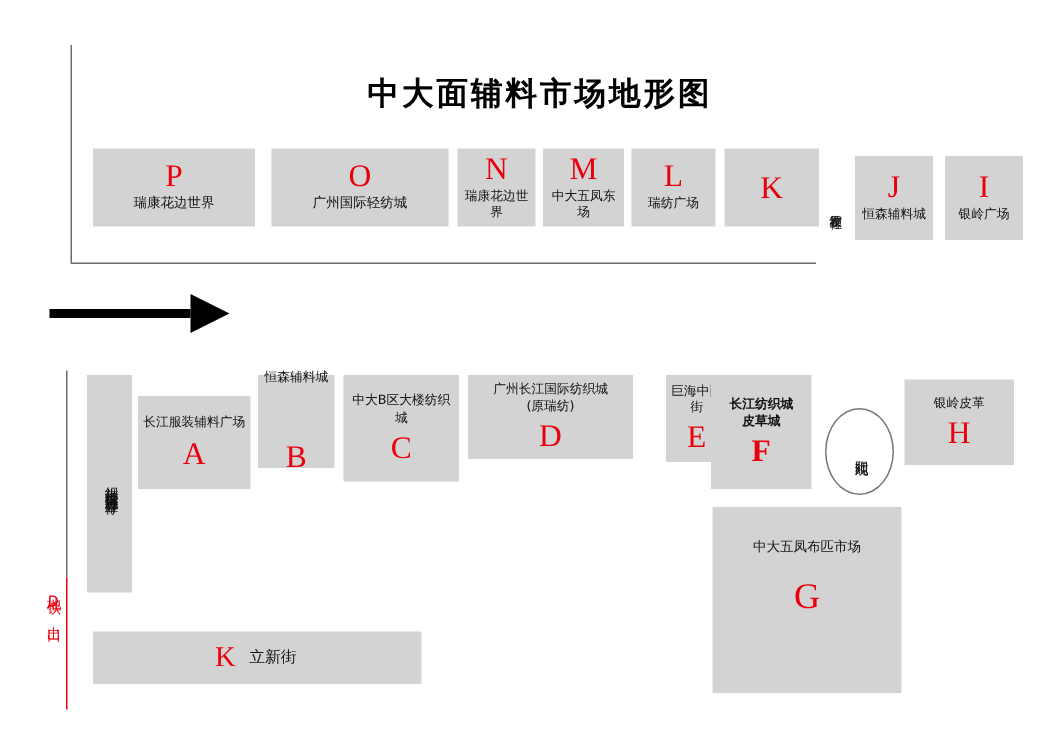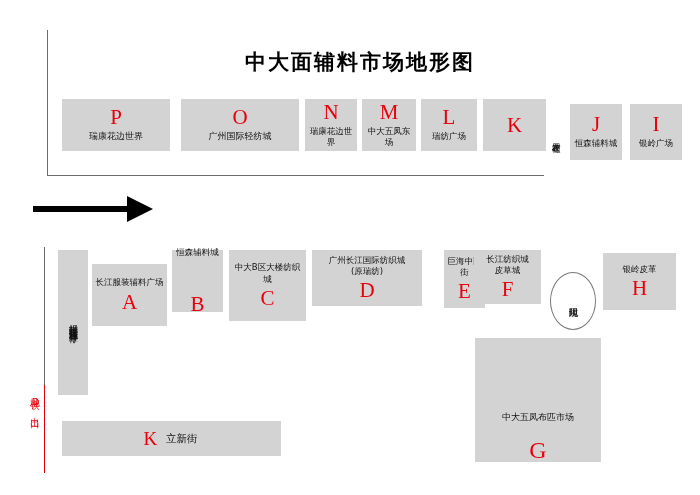--- a/index.html
+++ b/index.html
@@ -103,36 +103,36 @@
   </div>
   <div class="bld" style="left:312px; top:250px; width:110px; height:56px;">
     <div class="bname sm">广州长江国际纺织城</div>
     <div class="bname sm">(原瑞纺)</div>
     <div class="letter gap2">D</div>
   </div>
   <div class="bld" style="left:444px; top:250px; width:41px; height:58px;">
     <div class="bname sm">巨海中商街</div>
     <div class="letter gap2">E</div>
   </div>
-  <div class="bld" style="left:474px; top:250px; width:67px; height:54px;">
+  <div class="bld" style="left:474px; top:250px; width:67px; height:76px;font-weight:bold;">
     <div class="bname sm">长江纺织城</div>
     <div class="bname sm">皮草城</div>
     <div class="letter gap2">F</div>
   </div>
 
   <div style="position:absolute; left:550px; top:272px; width:46px; height:58px; background:#fff; border:1px solid #777; border-radius:50%; display:flex; align-items:center; justify-content:center;">
     <span class="vtext" style="font-size:9px; color:#111;">纯阳观</span>
   </div>
 
   <div class="bld" style="left:603px; top:253px; width:73px; height:57px;">
     <div class="bname sm">银岭皮革</div>
     <div class="letter gap2">H</div>
   </div>
 
-  <div class="bld" style="left:475px; top:338px; width:126px; height:124px; justify-content:flex-end; padding-top:22px;">
+  <div class="bld" style="left:475px; top:338px; width:126px; height:124px; justify-content:flex-start; padding-top:22px;">
     <div class="bname">中大五凤布匹市场</div>
     <div class="letter" style="font-size:24px; margin-top:14px;">G</div>
   </div>
 
   <div class="bld" style="left:62px; top:421px; width:219px; height:35px; flex-direction:row; gap:7px;">
     <span class="letter" style="font-size:19px;">K</span>
     <span class="bname" style="font-size:10.5px;">立新街</span>
   </div>
 
 </div>

